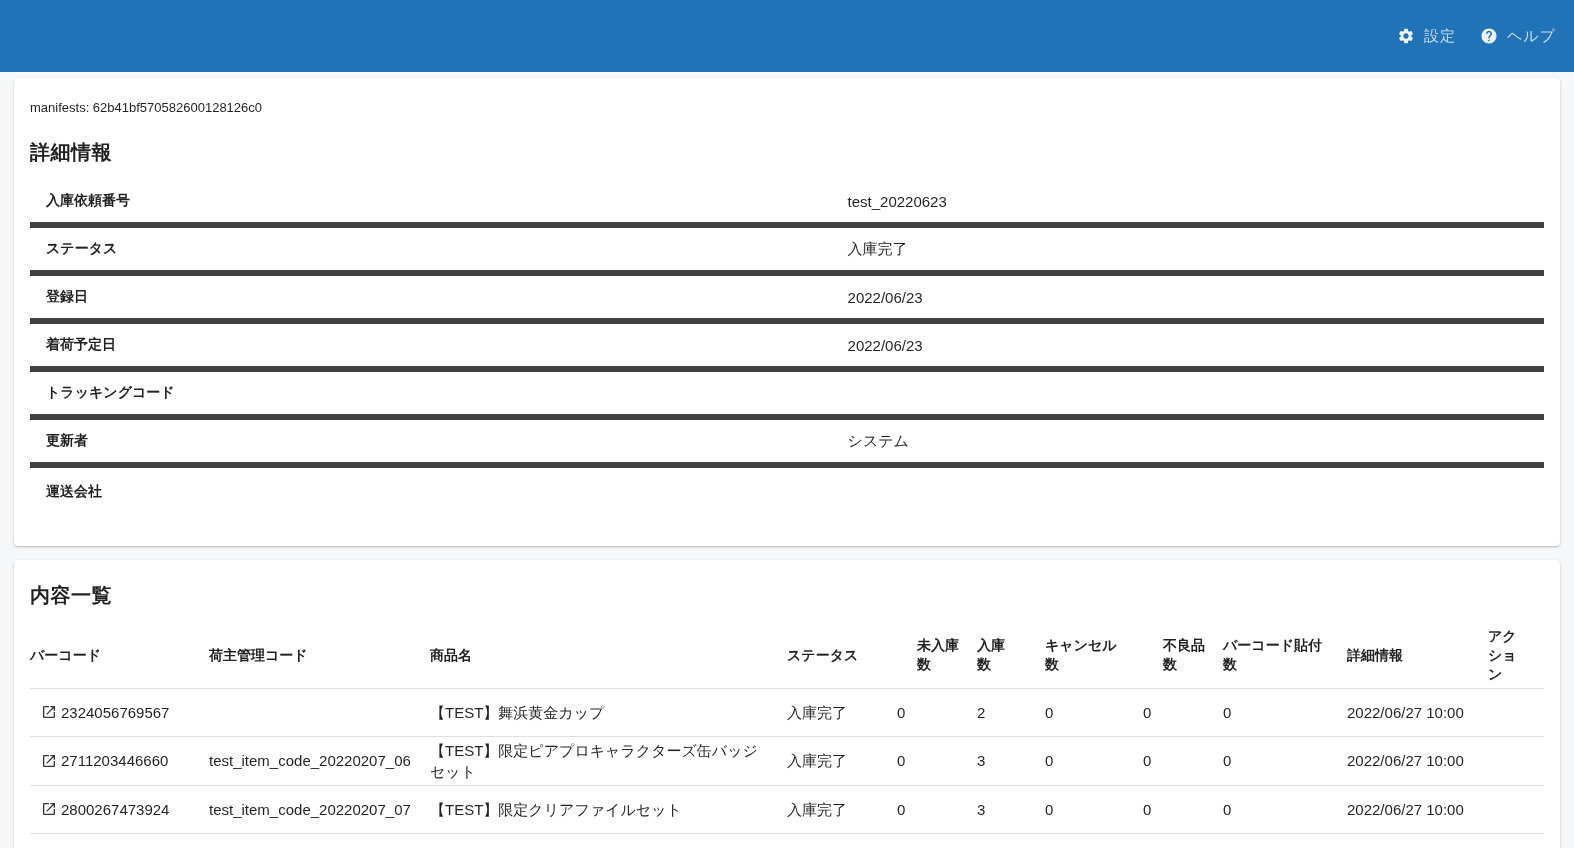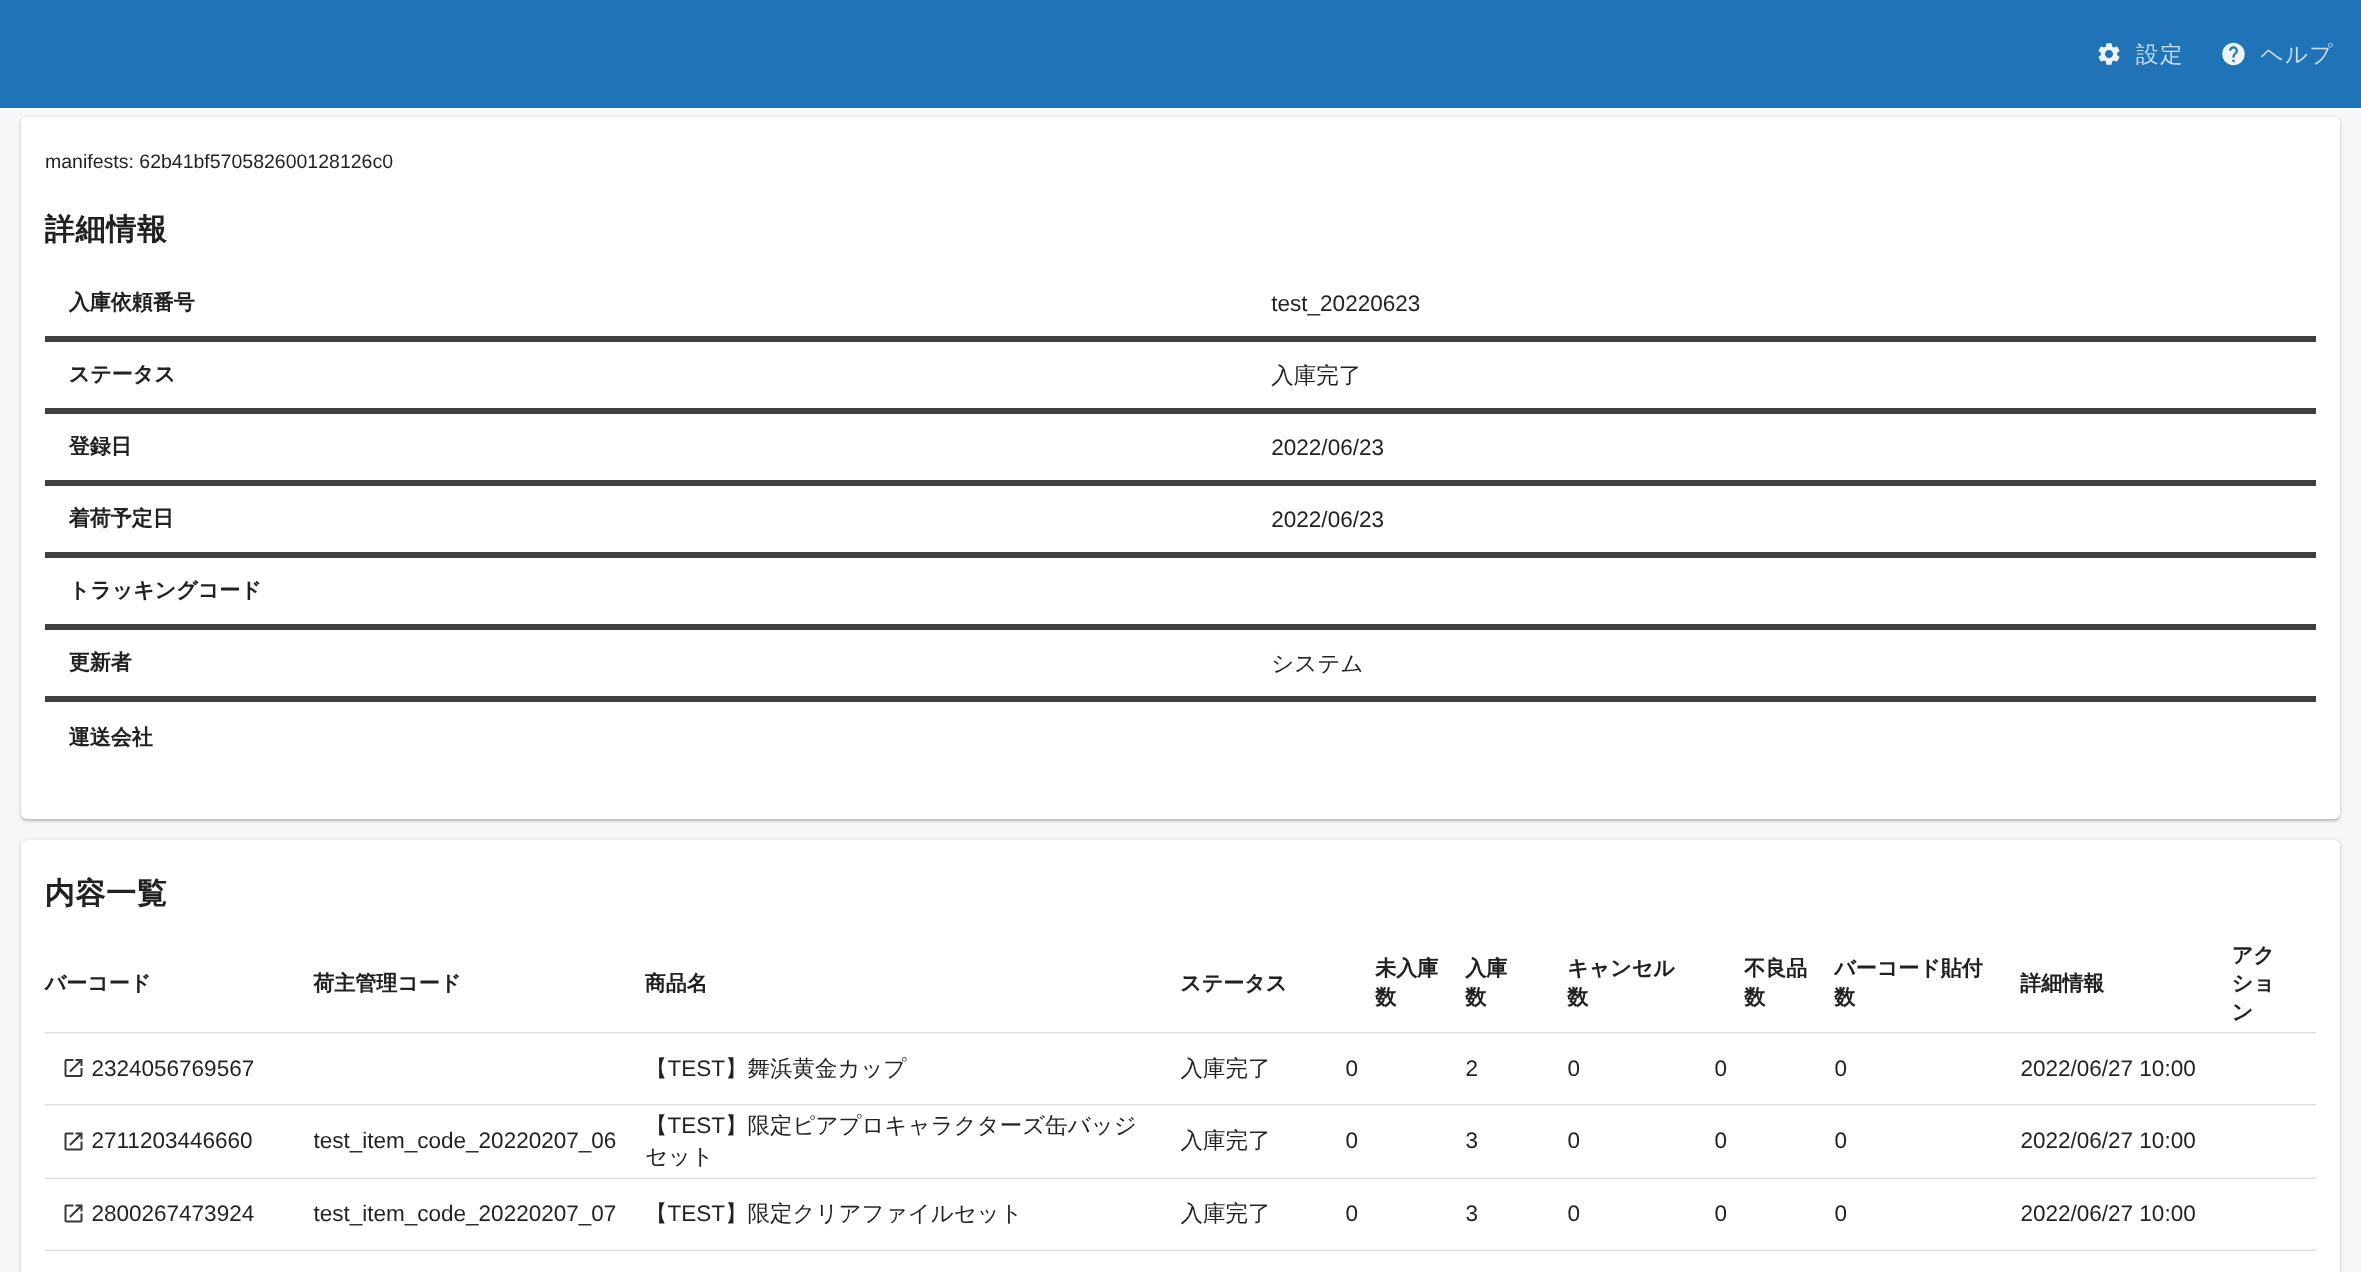--- a/index.html
+++ b/index.html
@@ -44,21 +44,21 @@
   .section-title {
     font-size: 20px; font-weight: 700; color: rgba(0,0,0,0.87);
     margin-top: 24px; margin-bottom: 14px; letter-spacing: 0.5px;
   }
   .card-contents .section-title { margin-top: 0; }
 
   
   .detail-row {
     display: flex; align-items: center;
     min-height: 48px;
-    border-bottom: 4px solid #404040;
+    border-bottom: 6px solid #404040;
   }
   .detail-row:last-child { border-bottom: none; }
   .detail-label {
     flex: 0 0 54%;
     padding: 0 16px;
     font-size: 14px; font-weight: 700;
   }
   .detail-value {
     flex: 1;
     padding-right: 16px;

